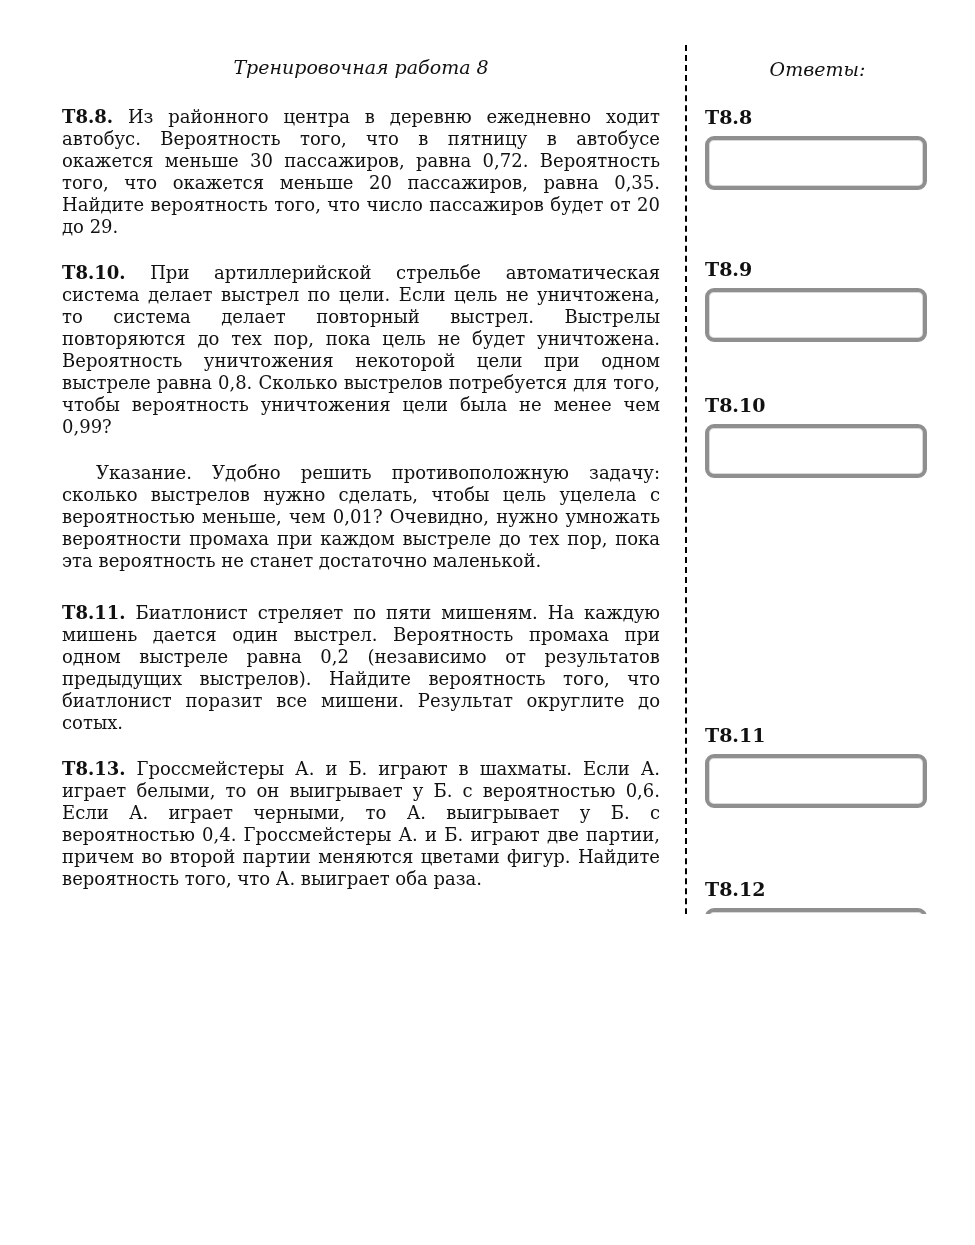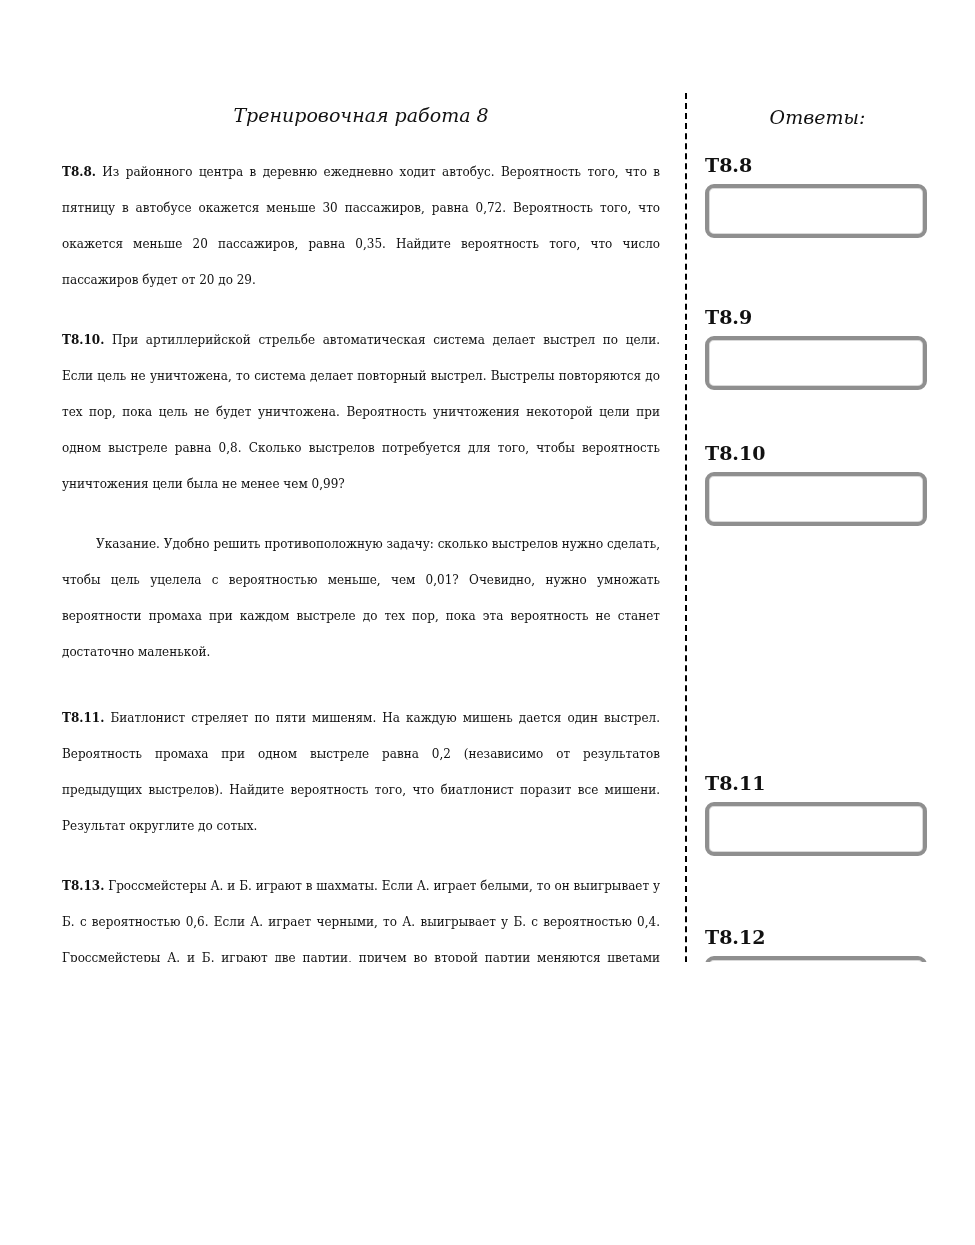--- a/index.html
+++ b/index.html
@@ -4,39 +4,38 @@
 <style>
   html, body { margin: 0; padding: 0; background: #ffffff; }
   .page {
     position: relative;
     width: 975px;
     height: 914px;
     background: #ffffff;
     font-family: "DejaVu Serif", "Liberation Serif", serif;
     color: #111;
     overflow: hidden;
-    margin-top: 48px;
   }
 
   
   .left-col {
     position: absolute;
     left: 62px;
     top: 56px;
     width: 598px;
   }
   .header-left {
     text-align: center;
     font-style: italic;
     font-size: 19px;
     margin-bottom: 28px;
   }
   .problem, .hint {
-    font-size: 12px;
-    line-height: 36px;
+    font-size: 18px;
+    line-height: 22px;
     text-align: justify;
     margin: 0 0 24px 0;
     hyphens: auto;
   }
   .pid { font-weight: bold; }
   .hint { text-indent: 34px; margin-bottom: 30px; }
   .hint .pid { font-weight: normal; }
   .pagenum {
     text-align: center;
     font-size: 18px;

